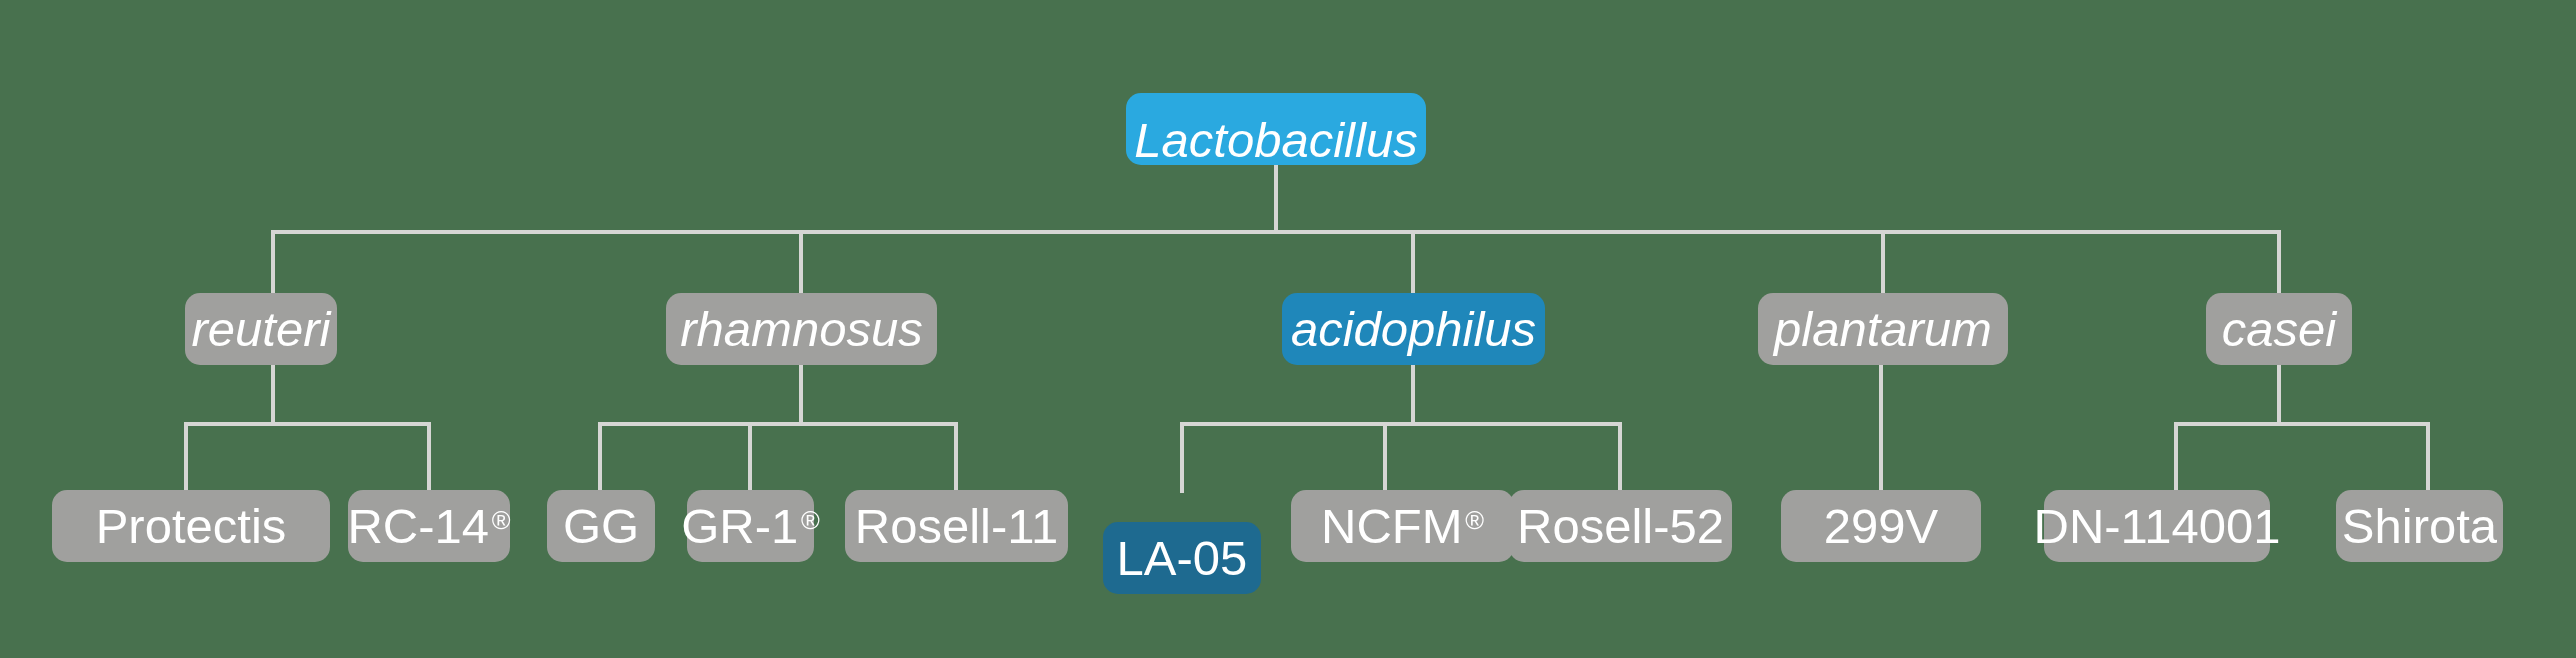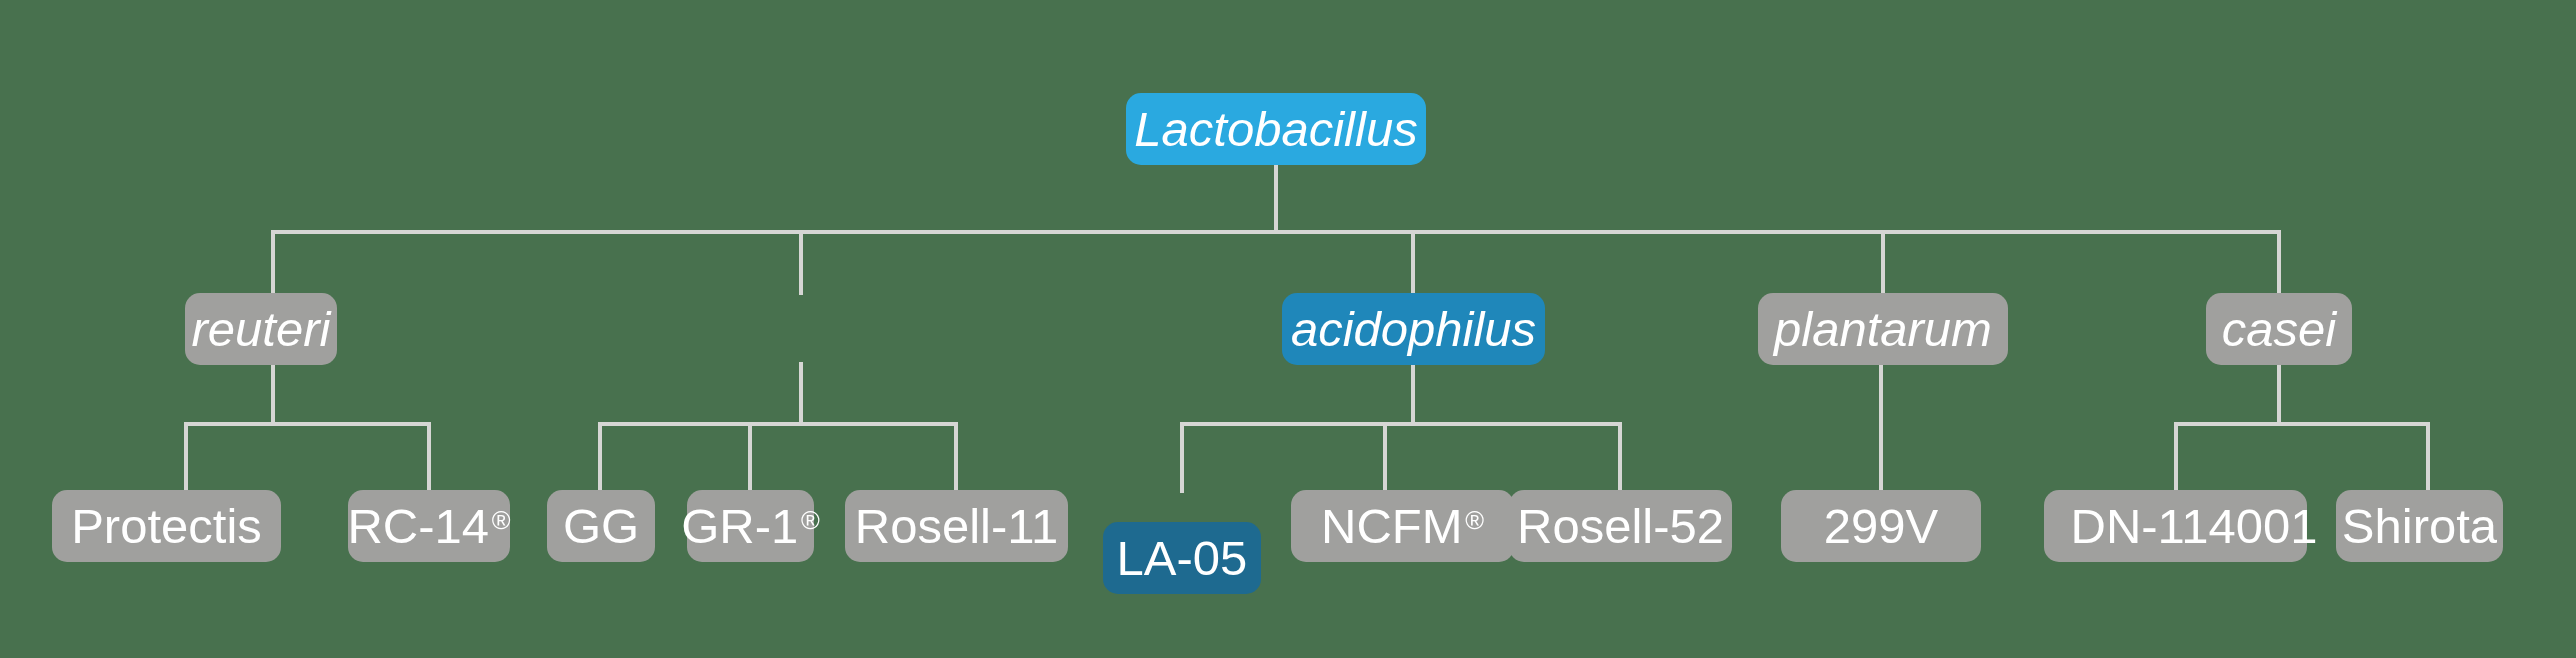--- a/index.html
+++ b/index.html
@@ -32,21 +32,21 @@
     border-radius:15px;
     color:var(--text-white);
     font-size:49px;
     line-height:1;
     white-space:nowrap;
     z-index:2;
     letter-spacing:0px;
   }
   .node.italic{font-style:italic;}
   .node.gray{background:var(--node-gray);}
-  .node.genus-blue{background:var(--genus-blue);}
+  .node.genus-blue{background:var(--genus-blue);align-items:flex-end;}
   .node.species-blue{background:var(--species-highlight-blue);}
   .node.strain-blue{background:var(--strain-highlight-blue);}
   .node sup{
     font-size:0.52em;
     vertical-align:super;
     margin-left:2.7px;
     transform:translateY(-5.5px);
   }
   .vline,.hline{
     position:absolute;
@@ -93,31 +93,34 @@
   <div class="vline" style="left:2174px;top:422px;height:71px;"></div>
   <div class="vline" style="left:2426px;top:422px;height:71px;"></div>
 
   <div class="node genus-blue italic" style="left:1126px;top:93px;width:300px;">
     <span>Lactobacillus</span>
   </div>
 
   <div class="node gray italic" style="left:185px;top:293px;width:152px;">
     <span>reuteri</span>
   </div>
+  <div class="node gray italic" style="left:666px;top:293px;width:271px;">
+    <span>rhamnosus</span>
+  </div>
   <div class="node gray italic" style="left:1758px;top:293px;width:250px;">
     <span>plantarum</span>
   </div>
   <div class="node species-blue italic" style="left:1282px;top:293px;width:263px;">
     <span>acidophilus</span>
   </div>
   <div class="node gray italic" style="left:2206px;top:293px;width:146px;">
     <span>casei</span>
   </div>
 
-  <div class="node gray" style="left:52px;top:490px;width:229px;">
+  <div class="node gray" style="left:52px;top:490px;width:278px;">
     <span>Protectis</span>
   </div>
   <div class="node gray" style="left:348px;top:490px;width:162px;">
     <span>RC-14</span>
       <sup>®</sup>
   </div>
   <div class="node gray" style="left:547px;top:490px;width:108px;">
     <span>GG</span>
   </div>
   <div class="node gray" style="left:687px;top:490px;width:127px;">
@@ -133,21 +136,21 @@
   <div class="node gray" style="left:1291px;top:490px;width:223px;">
     <span>NCFM</span>
       <sup>®</sup>
   </div>
   <div class="node gray" style="left:1509px;top:490px;width:223px;">
     <span>Rosell-52</span>
   </div>
   <div class="node gray" style="left:1781px;top:490px;width:200px;">
     <span>299V</span>
   </div>
-  <div class="node gray" style="left:2044px;top:490px;width:226px;padding-left:37px;">
+  <div class="node gray" style="left:2044px;top:490px;width:226px;">
     <span>DN-114001</span>
   </div>
   <div class="node gray" style="left:2336px;top:490px;width:167px;">
     <span>Shirota</span>
   </div>
 
 </div>
 
 
 </body></html>

